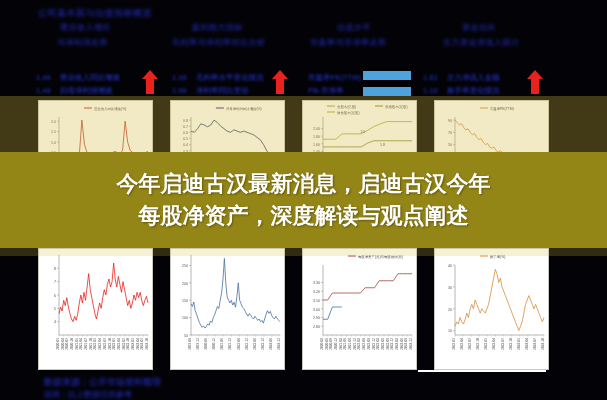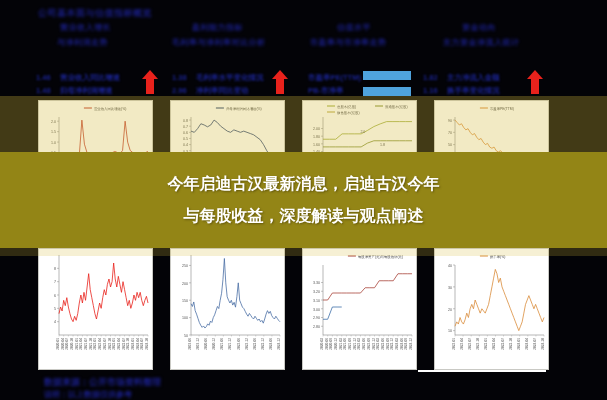--- a/index.html
+++ b/index.html
@@ -44,21 +44,21 @@
   .panel svg{display:block;}
 
   
   .band{
     position:absolute;left:0;top:152px;width:607px;height:96px;
     background:#938516;z-index:40;
   }
   .band-txt{
     position:absolute;left:0;top:152px;width:607px;height:96px;z-index:41;
     display:flex;flex-direction:column;align-items:center;justify-content:center;
-    color:#ffffff;font-weight:bold;font-size:16px;line-height:32px;
+    color:#ffffff;font-weight:bold;font-size:22px;line-height:32px;
     text-shadow:1px 1px 2px rgba(60,50,0,.55);
     font-family:"DejaVu Sans","Liberation Sans",sans-serif;
     border-radius:7px;
   }
   .band-txt div{white-space:nowrap;}
 
   
   .tint{position:absolute;left:0;top:96px;width:607px;height:152px;
         background:rgba(212,186,60,.30);z-index:30;pointer-events:none;}
   .tint2{position:absolute;left:0;top:248px;width:607px;height:8px;
@@ -481,20 +481,20 @@
         </svg>
       </div>
     </div>
 
   <div class="tint"></div>
   <div class="tint2"></div>
 
   <div class="band"></div>
   <div class="band-txt">
     <div>今年启迪古汉最新消息，启迪古汉今年</div>
-    <div>与每股收益，深度解读与观点阐述</div>
+    <div>每股净资产，深度解读与观点阐述</div>
   </div>
 
   <div class="whitebar" style="left:418px;top:370px;width:128px;height:2px;"></div>
   <div class="ftxt" style="left:44px;top:376px;font-size:9px;">数据来源：公开市场资料整理</div>
   <div class="ftxt" style="left:44px;top:389px;font-size:8px;">说明：以上数据仅供参考</div>
 
 </div>
 
 </body></html>

